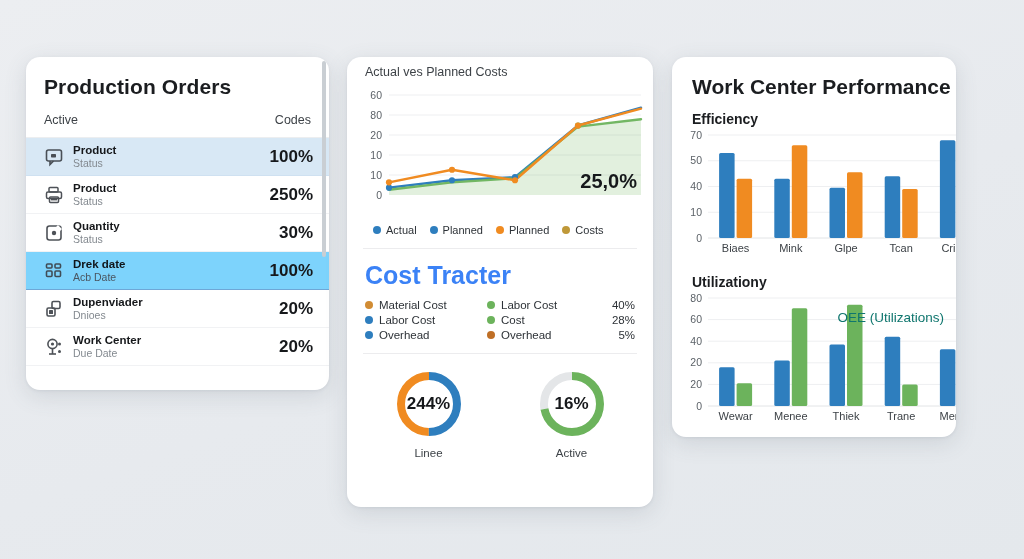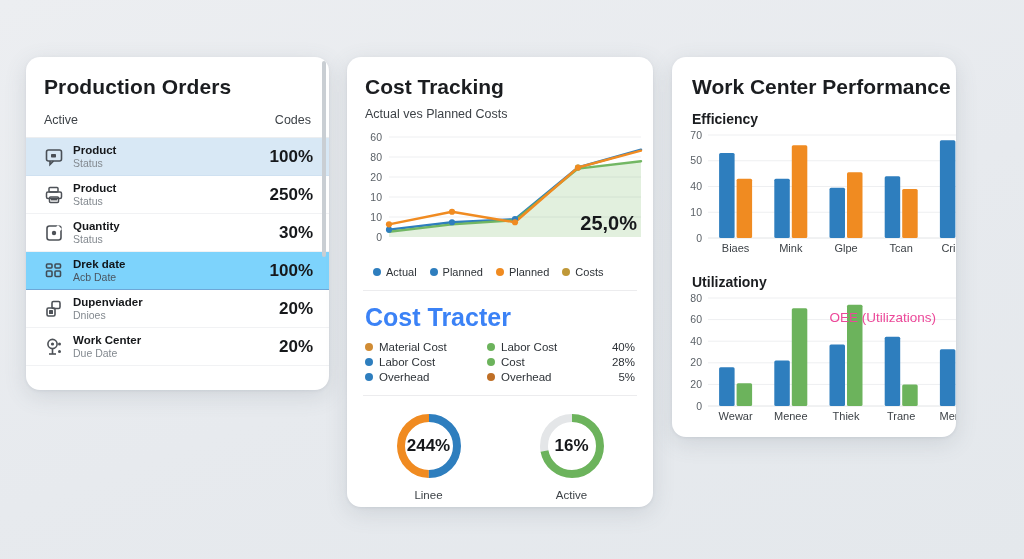--- a/index.html
+++ b/index.html
@@ -99,22 +99,22 @@
   .donut-holder { position: relative; width: 72px; height: 72px; }
   .donut-label { font-size: 11.5px; color: #3d4247; margin-top: 7px; }
 
   
   #card-wc { left: 672px; top: 57px; width: 284px; height: 380px; }
   .wc-title { font-size: 21px; font-weight: bold; color: #1b1d20; padding: 18px 0 0 20px; }
   .wc-sec { font-size: 14px; font-weight: bold; color: #1b1d20; padding: 12px 0 0 20px; }
   .wc-chart { position: relative; }
   .wc-chart svg { display: block; }
   .oee-note {
-    position: absolute; right: 20px; top: 20px;
-    font-size: 13.5px; color: #ec4899; white-space: nowrap;
+    position: absolute; right: 12px; top: 20px;
+    font-size: 13.5px; color: #0f766e; white-space: nowrap;
   }
   .axis-txt { font-size: 10.5px; fill: #5c6268; font-family: "Liberation Sans", sans-serif; }
   .cat-txt  { font-size: 11px;  fill: #3d4247; font-family: "Liberation Sans", sans-serif; }
 </style>
 </head>
 <body>
 
 <div class="board">
 
   <div class="card" id="card-orders">
@@ -211,21 +211,20 @@
             <span class="ord-name" style="display: block;">Work Center</span>
             <span class="ord-sub" style="display: block;">Due Date</span>
           </span>
           <span class="ord-val">20%</span>
         </div>
       </div>
     <div class="ord-scroll"></div>
   </div>
 
   <div class="card" id="card-cost">
-    <div class="ct-title">Cost Tracking</div>
     <div class="ct-sub">Actual ves Planned Costs</div>
 
     <div class="line-wrap">
       <svg id="line-svg" width="306" height="135" viewBox="0 0 306 135">
           <line x1="42" y1="10" x2="294" y2="10" stroke="#eeeff1" stroke-width="1"></line>
           <text class="axis-txt" x="35" y="13.5" text-anchor="end">60</text>
           <line x1="42" y1="30" x2="294" y2="30" stroke="#eeeff1" stroke-width="1"></line>
           <text class="axis-txt" x="35" y="33.5" text-anchor="end">80</text>
           <line x1="42" y1="50" x2="294" y2="50" stroke="#eeeff1" stroke-width="1"></line>
           <text class="axis-txt" x="35" y="53.5" text-anchor="end">20</text>

